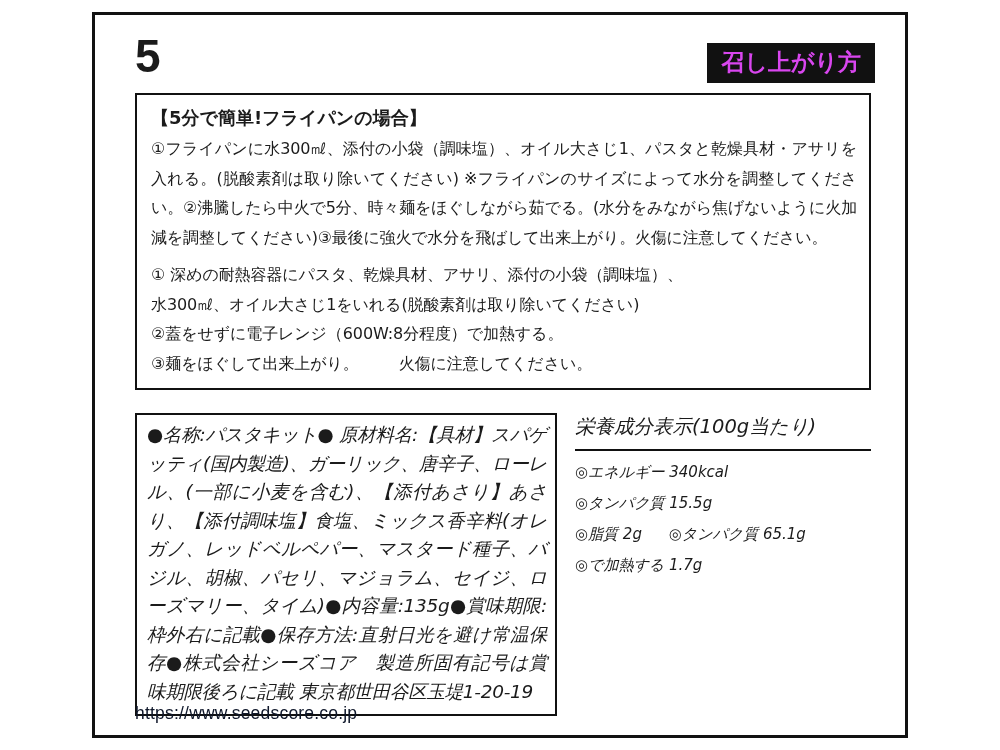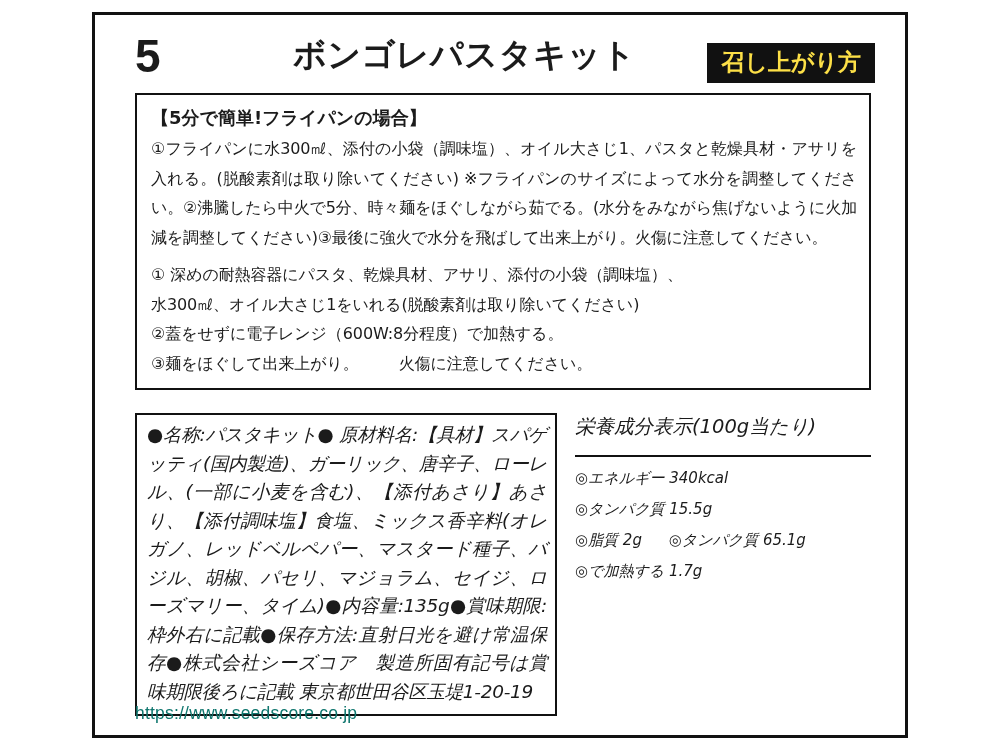--- a/index.html
+++ b/index.html
@@ -70,21 +70,21 @@
     font-weight: 700;
     letter-spacing: 0.5px;
     line-height: 40px;
     font-family: "DejaVu Sans", sans-serif;
   }
   .howto-badge {
     position: absolute;
     right: 0;
     top: 14px;
     background: #111111;
-    color: #fde047;
+    color: #d946ef;
     font-size: 23px;
     font-weight: 700;
     padding: 5px 14px 7px 14px;
     line-height: 28px;
     font-family: "DejaVu Sans", sans-serif;
     white-space: nowrap;
   }
   
   .instructions {
     position: absolute;
@@ -140,55 +140,54 @@
   .nutrition {
     position: absolute;
     left: 440px;
     top: 0;
     width: 296px;
   }
   .nut-title {
     font-size: 19.5px;
     line-height: 28px;
     font-family: "DejaVu Sans", sans-serif;
-    padding-bottom: 14px;
+    padding-bottom: 8px;
     border-bottom: 2.5px solid #111111;
     white-space: nowrap;
   }
   .nut-list {
     margin-top: 6px;
   }
   .nut-row {
     font-size: 15px;
     line-height: 31px;
     font-family: "DejaVu Sans", sans-serif;
     white-space: nowrap;
   }
   .nut-row .second { margin-left: 22px; }
   .url {
     position: absolute;
     left: 40px;
     top: 688px;
     font-size: 17.5px;
     font-family: "Liberation Sans", sans-serif;
-    color: #0f766e;
+    color: #0f172a;
     letter-spacing: 0.2px;
   }
 </style>
 </head>
 <body>
 
 <div class="page">
   <div class="frame">
 
     <div class="header">
       <div class="logo">
         <div class="logo-num">5</div>
       </div>
-      <div class="product-title">ボンゴレパスタキット</div>
       <div class="howto-badge">召し上がり方</div>
     </div>
 
     <div class="instructions">
       <div class="sec-head">【5分で簡単!フライパンの場合】</div>
       <div class="sec-body">①フライパンに水300㎖、添付の小袋（調味塩）、オイル大さじ1、パスタと乾燥具材・アサリを入れる。(脱酸素剤は取り除いてください) ※フライパンのサイズによって水分を調整してください。②沸騰したら中火で5分、時々麺をほぐしながら茹でる。(水分をみながら焦げないように火加減を調整してください)③最後に強火で水分を飛ばして出来上がり。火傷に注意してください。</div>
       <div class="sec-gap"></div>
       <div class="sec-body tight">① 深めの耐熱容器にパスタ、乾燥具材、アサリ、添付の小袋（調味塩）、</div>
       <div class="sec-body tight">水300㎖、オイル大さじ1をいれる(脱酸素剤は取り除いてください)</div>
       <div class="sec-body tight">②蓋をせずに電子レンジ（600W:8分程度）で加熱する。</div>

